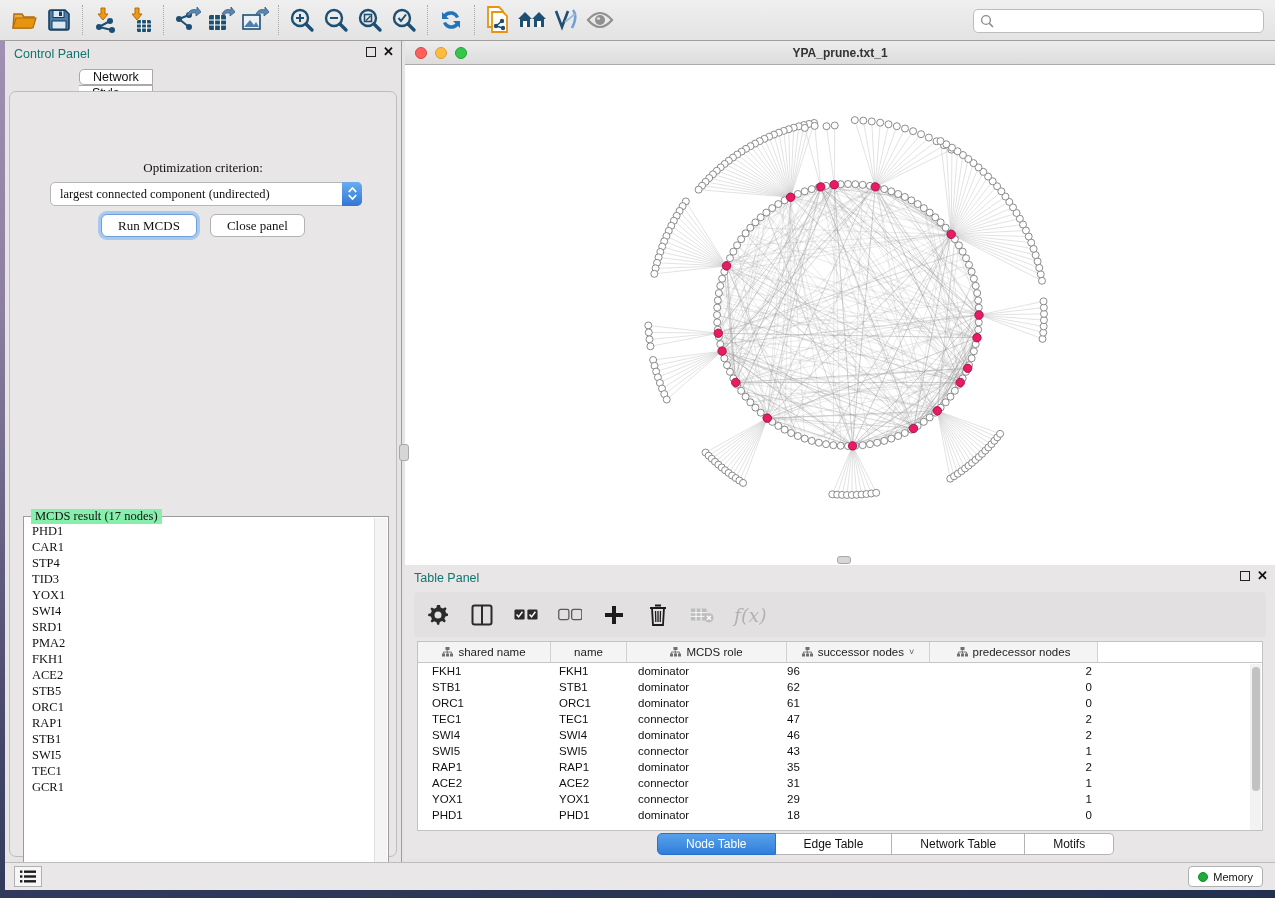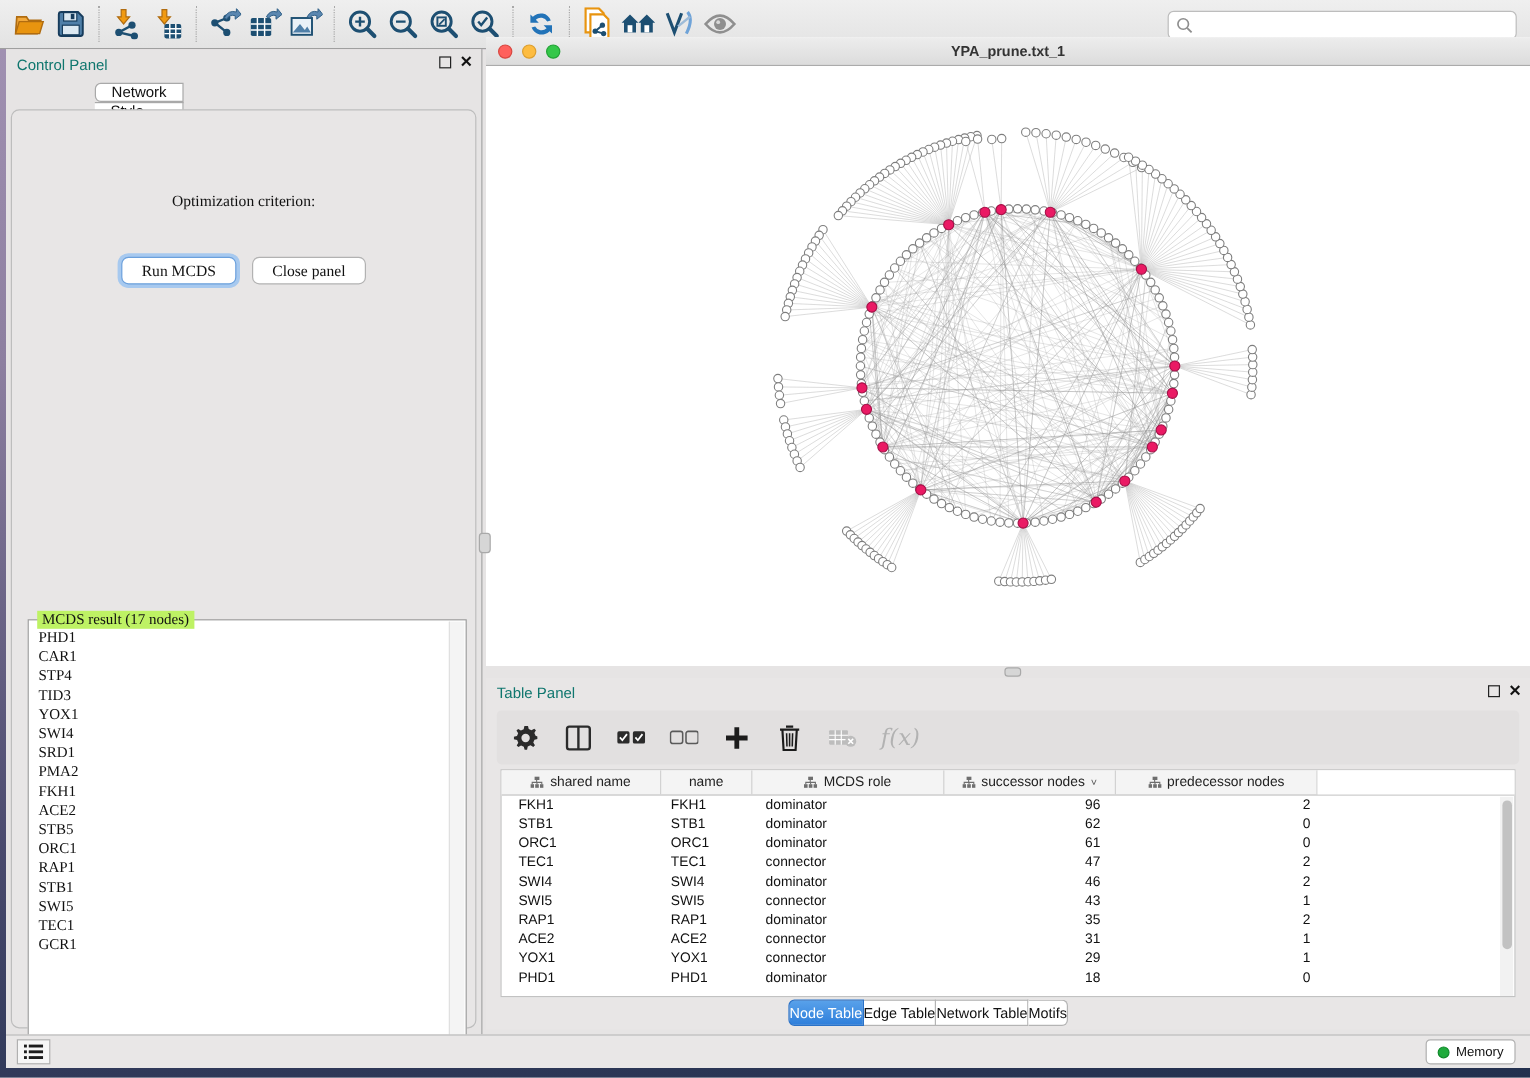--- a/index.html
+++ b/index.html
@@ -51,28 +51,28 @@
     background:linear-gradient(#6aacee,#3077d4); display:flex; flex-direction:column;
     align-items:center; justify-content:center; gap:1px; }
   .stepper svg { display:block; }
   .btnrow { position:absolute; left:0; top:122px; width:100%; display:flex; justify-content:center; gap:13px; }
   .pushbtn { height:23px; padding:0 16px; background:#fff; border:1px solid #b2b2b2; border-radius:6px;
     font-size:13px; color:#111; display:flex; align-items:center; }
   .pushbtn.focused { box-shadow:0 0 0 3px #a7c9ef; border-color:#6ba0dc; }
 
   .groupbox { position:absolute; left:13px; top:424px; width:366px; height:370px;
     border:1px solid #9c9c9c; background:#fff; }
-  .groupbox .legend { position:absolute; left:7px; top:-8px; background:#bef264; padding:0 4px;
+  .groupbox .legend { position:absolute; left:7px; top:-8px; background:#86efac; padding:0 4px;
     font-size:12.5px; color:#111; white-space:nowrap; }
   .mcds-list { position:absolute; left:1px; top:6px; width:350px; bottom:1px; overflow:hidden; }
   .mcds-item { font-size:12.5px; color:#111; line-height:16px; padding-left:7px; }
   .gb-scroll { position:absolute; right:1px; top:1px; width:13px; bottom:1px; background:#f4f4f4; border-left:1px solid #e0e0e0; }
 
   
-  .netwin { left:405px; top:31px; width:870px; height:524px; background:#fff; }
+  .netwin { left:405px; top:41px; width:870px; height:524px; background:#fff; }
   .net-titlebar { position:relative; height:24px; background:linear-gradient(#ededed,#dcdcdc);
     border-bottom:1px solid #ababab; }
   .tl { position:absolute; top:6px; width:12px; height:12px; border-radius:50%; }
   .net-title { position:absolute; width:100%; top:5px; text-align:center; font-size:12px; font-weight:bold; color:#333; }
   .netcanvas { position:absolute; left:0; top:24px; width:870px; height:500px; background:#fff; overflow:hidden; }
 
   .vgrip { left:399px; top:444px; width:10px; height:17px; background:#d6d6d6; border:1px solid #a9a9a9; border-radius:3px; }
   .hgrip { left:837px; top:556px; width:14px; height:8px; background:#d6d6d6; border:1px solid #a9a9a9; border-radius:3px; }
 
   
@@ -85,27 +85,27 @@
   .ttable { position:absolute; left:12px; top:76px; width:846px; height:190px; background:#fff;
     border:1px solid #c2c2c2; }
   .thead { display:flex; height:21px; background:#f4f4f4; border-bottom:1px solid #c6c6c6; }
   .th { display:flex; align-items:center; justify-content:center; gap:5px; border-right:1px solid #d2d2d2;
     font-size:11.5px; color:#222; overflow:hidden; }
   .th.c5 { border-right:none; background:#fff; }
   .trow { display:flex; height:16px; }
   .td { font-size:11.5px; color:#111; line-height:16px; white-space:nowrap; overflow:hidden; }
   .c0 { width:133px; } .c1 { width:76px; } .c2 { width:160px; } .c3 { width:143px; } .c4 { width:168px; } .c5 { flex:1; }
   .td.c0 { padding-left:14px; } .td.c1 { padding-left:8px; } .td.c2 { padding-left:11px; }
-  .td.c3 { text-align:right; padding-right:13px; } .td.c4 { text-align:right; padding-right:6px; }
+  .td.c3 { text-align:left; padding-right:13px; } .td.c4 { text-align:right; padding-right:6px; }
   .sortglyph { font-size:9px; color:#555; }
   .tscroll { position:absolute; right:1px; top:22px; width:11px; height:166px; background:#f2f2f2; }
   .tthumb { position:absolute; left:1.5px; top:3px; width:8px; height:124px; background:#c2c2c2; border-radius:4px; }
 
   .ttabs { position:absolute; left:252px; top:268px; display:flex; height:22px; }
-  .ttab { padding:0 0; height:22px; display:flex; align-items:center; font-size:12px;
+  .ttab { padding:0 28px; height:22px; display:flex; align-items:center; font-size:12px;
     background:#fff; border:1px solid #b4b4b4; border-left:none; color:#111; }
   .ttab:first-child { border-left:1px solid #b4b4b4; border-radius:5px 0 0 5px; }
   .ttab:last-child { border-radius:0 5px 5px 0; }
   .ttab.sel { background:linear-gradient(#58a1ea,#2f7fdb); color:#fff; border-color:#2a72c8; }
 
   
   .statusbar { left:5px; top:862px; width:1270px; height:28px; background:#e9e7e7; border-top:1px solid #bcbcbc; }
   .listbtn { position:absolute; left:9px; top:3px; width:28px; height:21px; background:#f6f6f6;
     border:1px solid #b0b0b0; display:flex; align-items:center; justify-content:center; }
   .membtn { position:absolute; right:12px; top:3px; height:21px; background:#fff; border:1px solid #b0b0b0;
@@ -269,20 +269,31 @@
     </span>
   </div>
   <div class="ctabs">
       <div class="ctab">Network</div>
       <div class="ctab">Style</div>
       <div class="ctab">Select</div>
       <div class="ctab sel">MCDS</div>
     </div>
   <div class="cpanel-content">
     <div class="opt-label">Optimization criterion:</div>
+    <div class="opt-select">
+      <span class="val">largest connected component (undirected)</span>
+      <span class="stepper">
+        <svg width="9" height="6" viewBox="0 0 9 6">
+            <path d="M0.8 5 L4.5 1 L8.2 5" fill="none" stroke="#fff" stroke-width="1.8"></path>
+          </svg>
+        <svg width="9" height="6" viewBox="0 0 9 6">
+            <path d="M0.8 1 L4.5 5 L8.2 1" fill="none" stroke="#fff" stroke-width="1.8"></path>
+          </svg>
+      </span>
+    </div>
     <div class="btnrow">
       <div class="pushbtn focused">Run MCDS</div>
       <div class="pushbtn">Close panel</div>
     </div>
     <div class="groupbox">
       <span class="legend">MCDS result (17 nodes)</span>
       <div class="mcds-list">
           <div class="mcds-item">PHD1</div>
           <div class="mcds-item">CAR1</div>
           <div class="mcds-item">STP4</div>

